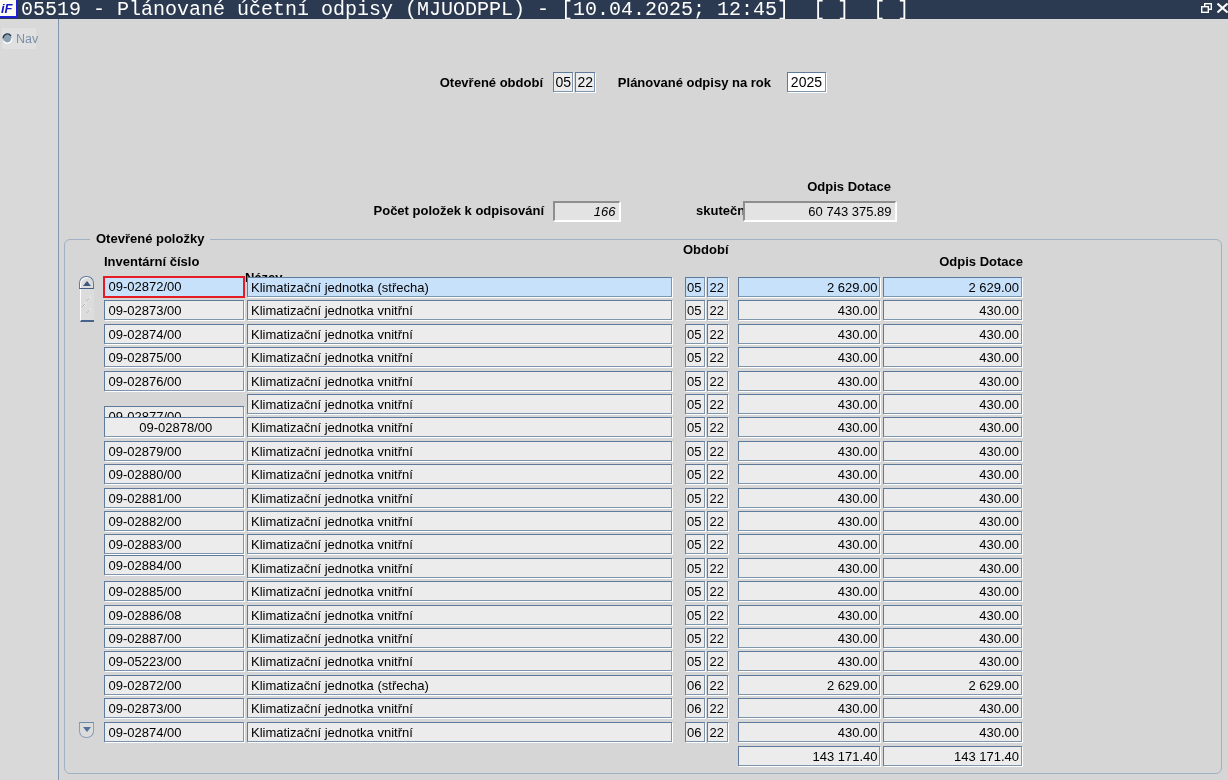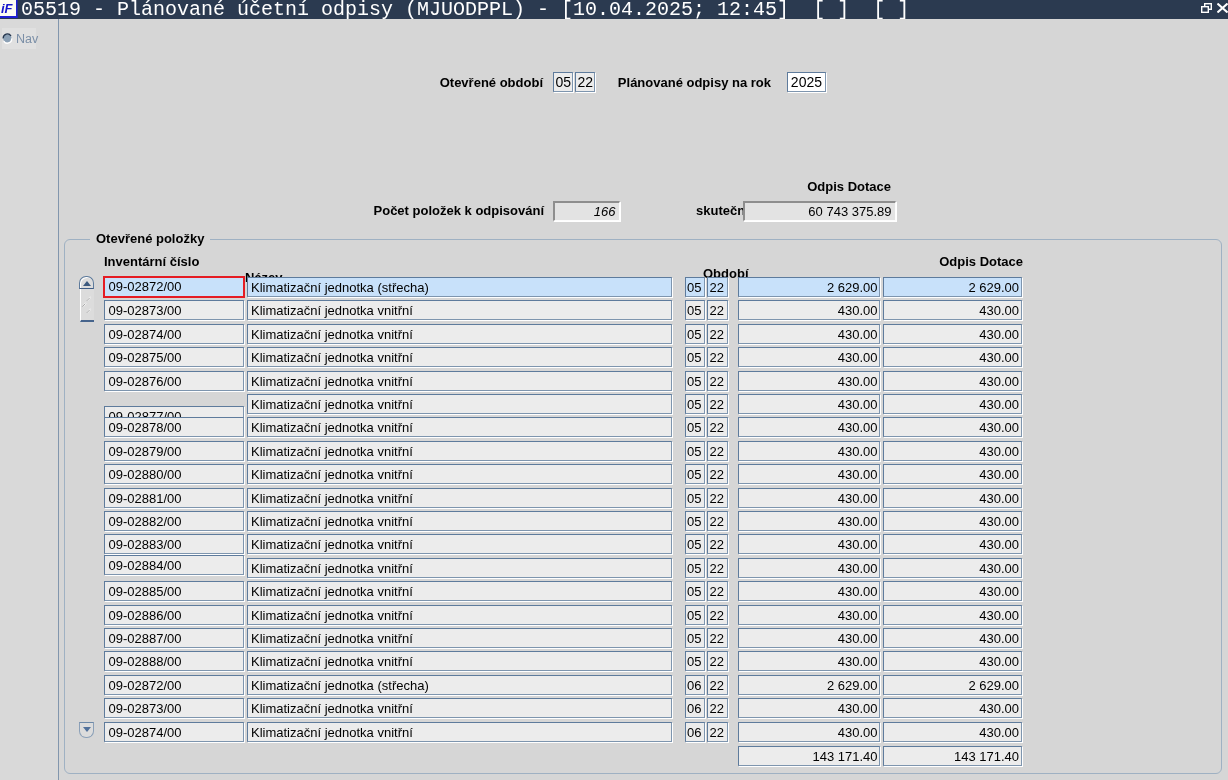--- a/index.html
+++ b/index.html
@@ -53,21 +53,21 @@
 <div class="lb" style="left:791px;top:179px;width:100px;text-align:right;">Odpis Dotace</div>
 <div class="lb" style="left:350px;top:203px;width:194px;text-align:right;">Počet položek k odpisování</div>
 <div class="tf" style="left:552.5px;top:200.5px;width:61px;font-style:italic;">166</div>
 <div class="lb" style="left:696px;top:203px;width:46px;text-align:right;">skutečné</div>
 <div class="tf" style="left:742.5px;top:200.5px;width:147px;">60 743 375.89</div>
 
 <div class="gbox"></div>
 <div class="glabel">Otevřené položky</div>
 <div class="lb" style="left:104px;top:254px;">Inventární číslo</div>
 <div class="lb" style="left:245px;top:270px;">Název</div>
-<div class="lb" style="left:683px;top:266px;margin-left:20px;">Období</div>
+<div class="lb" style="left:683px;top:242px;">Období</div>
 <div class="lb" style="left:741px;top:254px;width:140px;text-align:right;margin-top:22px;">Plánovaný odpis</div>
 <div class="lb" style="left:883px;top:254px;width:140px;text-align:right;">Odpis Dotace</div>
 
 <div style="position:absolute;left:79px;top:275.5px;width:13px;height:11px;background:#dcdcdc;border:1px solid #5e7b9c;border-bottom:1.5px solid #3f5d85;border-radius:7px 7px 0 0;box-shadow:inset 1px 1px 0 #fff;"></div>
 <svg style="position:absolute;left:82.5px;top:280.5px;" width="8" height="5" viewBox="0 0 8 5">
     <path d="M4 0 L8 5 L0 5 Z" fill="#3d5a7e"></path>
   </svg>
 <div style="position:absolute;left:80px;top:289px;width:13px;height:31px;background:#dcdcdc;border-left:1px solid #fff;border-bottom:2px solid #46648c;"></div>
 <svg style="position:absolute;left:81px;top:296px;" width="12" height="17" viewBox="0 0 12 17">
     <g stroke="#ffffff" stroke-width="1.6">
@@ -115,21 +115,21 @@
 <div class="f c" style="left:684.5px;top:370.6px;width:17px;">05</div>
 <div class="f c" style="left:707px;top:370.6px;width:17px;">22</div>
 <div class="f r" style="left:737.5px;top:370.6px;width:139px;">430.00</div>
 <div class="f r" style="left:883px;top:370.6px;width:135px;">430.00</div>
 <div class="f" style="left:104px;top:406px;width:134.5px;">09-02877/00</div>
 <div class="f" style="left:246.5px;top:394.0px;width:420px;">Klimatizační jednotka vnitřní</div>
 <div class="f c" style="left:684.5px;top:394.0px;width:17px;">05</div>
 <div class="f c" style="left:707px;top:394.0px;width:17px;">22</div>
 <div class="f r" style="left:737.5px;top:394.0px;width:139px;">430.00</div>
 <div class="f r" style="left:883px;top:394.0px;width:135px;">430.00</div>
-<div class="f" style="left:104px;top:417.4px;width:134.5px;">09-02878/00</div>
+<div class="f" style="left:104px;top:417.4px;width:134.5px;text-align:center;">09-02878/00</div>
 <div class="f" style="left:246.5px;top:417.4px;width:420px;">Klimatizační jednotka vnitřní</div>
 <div class="f c" style="left:684.5px;top:417.4px;width:17px;">05</div>
 <div class="f c" style="left:707px;top:417.4px;width:17px;">22</div>
 <div class="f r" style="left:737.5px;top:417.4px;width:139px;">430.00</div>
 <div class="f r" style="left:883px;top:417.4px;width:135px;">430.00</div>
 <div class="f" style="left:104px;top:440.8px;width:134.5px;">09-02879/00</div>
 <div class="f" style="left:246.5px;top:440.8px;width:420px;">Klimatizační jednotka vnitřní</div>
 <div class="f c" style="left:684.5px;top:440.8px;width:17px;">05</div>
 <div class="f c" style="left:707px;top:440.8px;width:17px;">22</div>
 <div class="f r" style="left:737.5px;top:440.8px;width:139px;">430.00</div>
@@ -163,33 +163,33 @@
 <div class="f c" style="left:684.5px;top:557.8px;width:17px;">05</div>
 <div class="f c" style="left:707px;top:557.8px;width:17px;">22</div>
 <div class="f r" style="left:737.5px;top:557.8px;width:139px;">430.00</div>
 <div class="f r" style="left:883px;top:557.8px;width:135px;">430.00</div>
 <div class="f" style="left:104px;top:581.2px;width:134.5px;">09-02885/00</div>
 <div class="f" style="left:246.5px;top:581.2px;width:420px;">Klimatizační jednotka vnitřní</div>
 <div class="f c" style="left:684.5px;top:581.2px;width:17px;">05</div>
 <div class="f c" style="left:707px;top:581.2px;width:17px;">22</div>
 <div class="f r" style="left:737.5px;top:581.2px;width:139px;">430.00</div>
 <div class="f r" style="left:883px;top:581.2px;width:135px;">430.00</div>
-<div class="f" style="left:104px;top:604.6px;width:134.5px;">09-02886/00</div>
+<div class="f" style="left:104px;top:604.6px;width:134.5px;">09-02886/08</div>
 <div class="f" style="left:246.5px;top:604.6px;width:420px;">Klimatizační jednotka vnitřní</div>
 <div class="f c" style="left:684.5px;top:604.6px;width:17px;">05</div>
 <div class="f c" style="left:707px;top:604.6px;width:17px;">22</div>
 <div class="f r" style="left:737.5px;top:604.6px;width:139px;">430.00</div>
 <div class="f r" style="left:883px;top:604.6px;width:135px;">430.00</div>
 <div class="f" style="left:104px;top:628.0px;width:134.5px;">09-02887/00</div>
 <div class="f" style="left:246.5px;top:628.0px;width:420px;">Klimatizační jednotka vnitřní</div>
 <div class="f c" style="left:684.5px;top:628.0px;width:17px;">05</div>
 <div class="f c" style="left:707px;top:628.0px;width:17px;">22</div>
 <div class="f r" style="left:737.5px;top:628.0px;width:139px;">430.00</div>
 <div class="f r" style="left:883px;top:628.0px;width:135px;">430.00</div>
-<div class="f" style="left:104px;top:651.4px;width:134.5px;">09-02888/00</div>
+<div class="f" style="left:104px;top:651.4px;width:134.5px;">09-05223/00</div>
 <div class="f" style="left:246.5px;top:651.4px;width:420px;">Klimatizační jednotka vnitřní</div>
 <div class="f c" style="left:684.5px;top:651.4px;width:17px;">05</div>
 <div class="f c" style="left:707px;top:651.4px;width:17px;">22</div>
 <div class="f r" style="left:737.5px;top:651.4px;width:139px;">430.00</div>
 <div class="f r" style="left:883px;top:651.4px;width:135px;">430.00</div>
 <div class="f" style="left:104px;top:674.8px;width:134.5px;">09-02872/00</div>
 <div class="f" style="left:246.5px;top:674.8px;width:420px;">Klimatizační jednotka (střecha)</div>
 <div class="f c" style="left:684.5px;top:674.8px;width:17px;">06</div>
 <div class="f c" style="left:707px;top:674.8px;width:17px;">22</div>
 <div class="f r" style="left:737.5px;top:674.8px;width:139px;">2 629.00</div>

